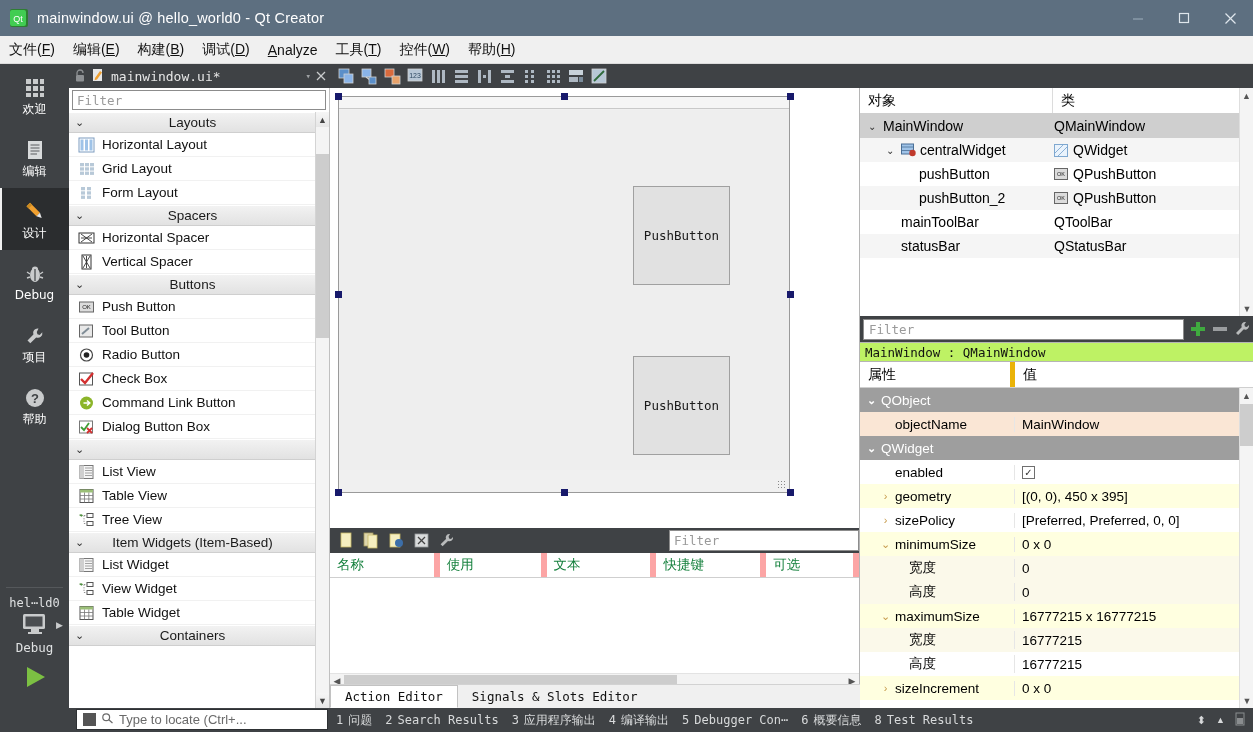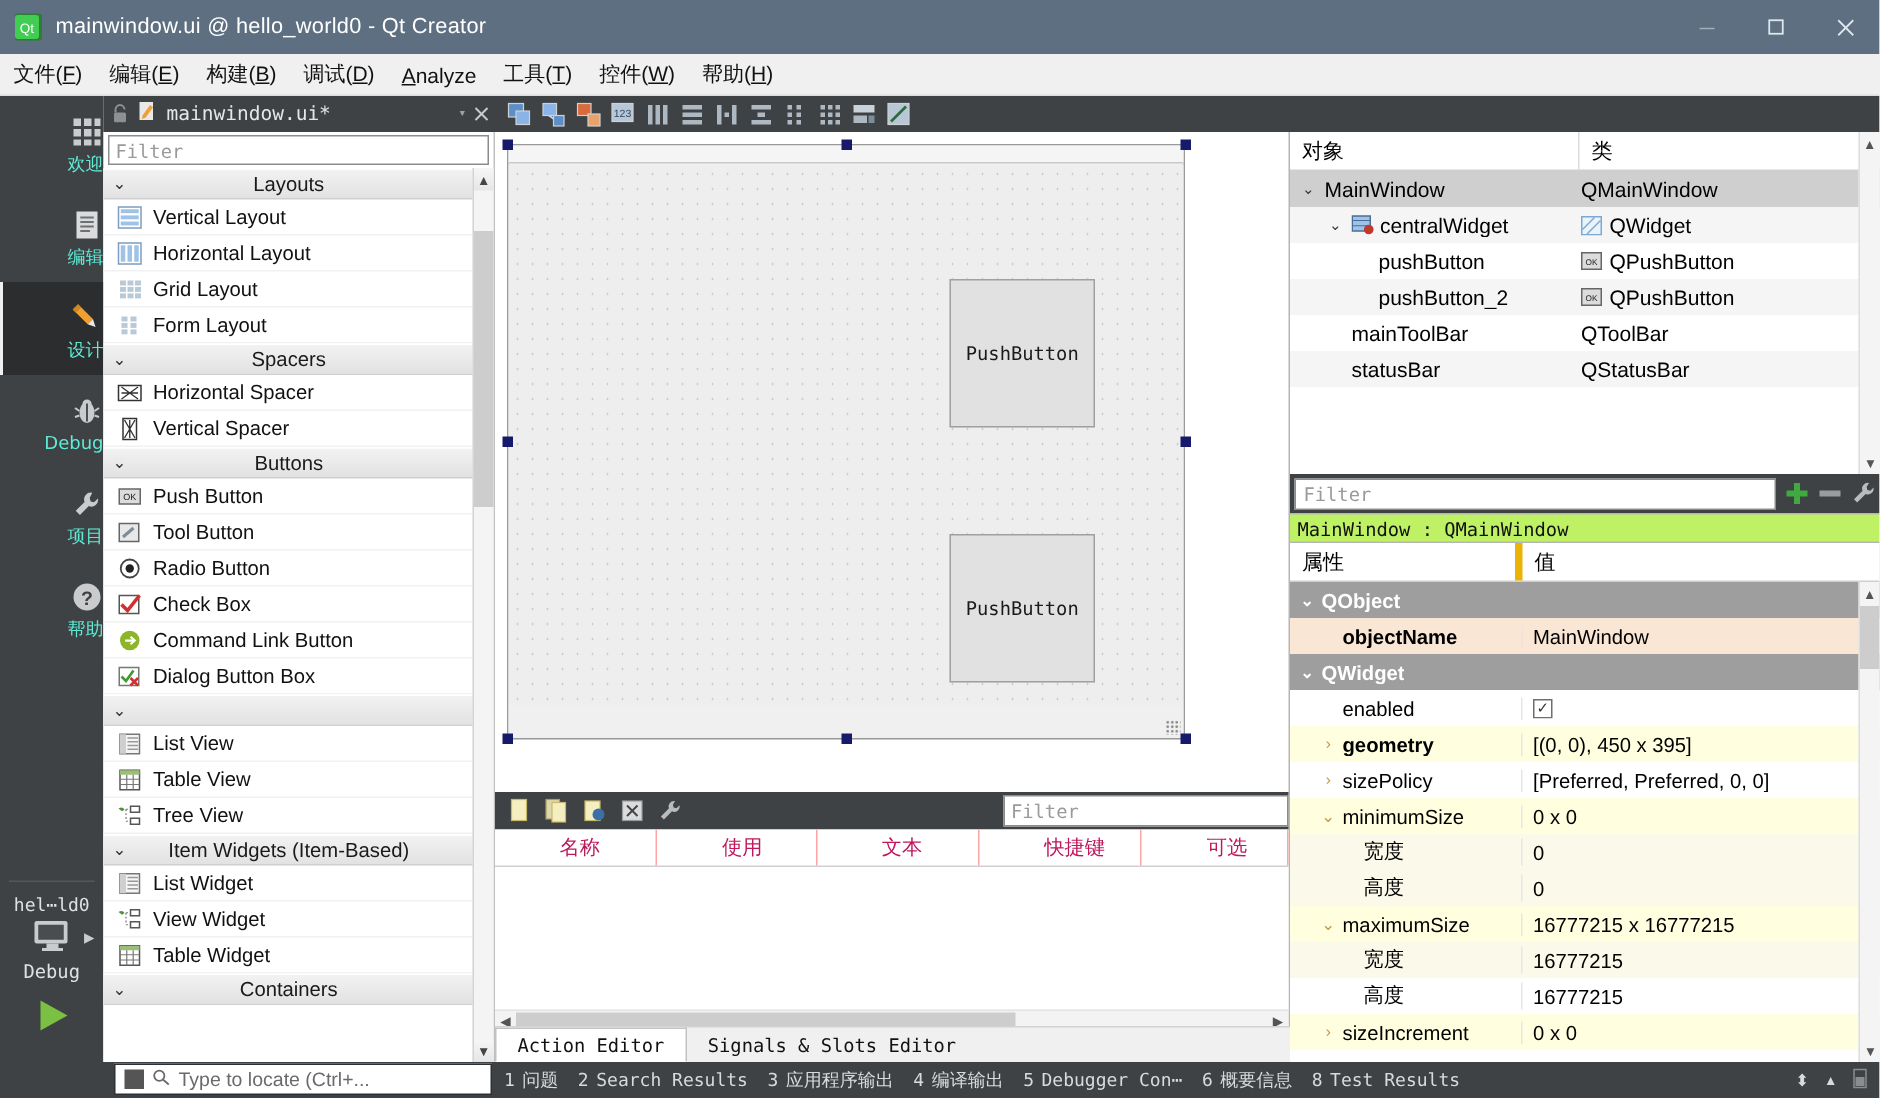--- a/index.html
+++ b/index.html
@@ -43,21 +43,21 @@
   }
   .menu-item u { text-decoration:underline; }
 
   
   .modebar {
     position:absolute; left:0; top:64px; width:69px; height:668px;
     background:#3f4245;
   }
   .mode-item {
     width:69px; height:62px; display:flex; flex-direction:column;
-    align-items:flex-end; justify-content:center; color:#5eead4;
+    align-items:center; justify-content:center; color:#ffffff;
     font-size:12px; gap:2px;
   }
   .mode-item.active { background:#2b2d2f; box-shadow: inset 2px 0 0 #f0f0f0; }
   .mode-item .mi-icon { height:26px; display:flex; align-items:center; justify-content:center; }
   .mode-item .mi-label { font-family:"DejaVu Sans", sans-serif; font-size:12px; line-height:13px; }
   .mode-sep { height:1px; background:#55585b; margin:4px 6px; }
 
   .kit-block { position:absolute; left:0; top:519px; width:69px; }
   .kit-name {
     text-align:center; color:#dfe1e2; font-family:"DejaVu Sans Mono", monospace;
@@ -138,23 +138,22 @@
   .actioneditor { position:absolute; left:330px; top:528px; width:530px; height:180px; background:#fff;
                   border-right:1px solid #b5b5b5; }
   .ae-toolbar { height:25px; background:#3f4245; display:flex; align-items:center; gap:7px; padding-left:7px; }
   .ae-filter {
     margin-left:auto; margin-right:0; width:190px; height:21px; background:#fff; border:1px solid #8c8c8c;
     display:flex; align-items:center; padding:0 4px;
     font-family:"DejaVu Sans Mono", monospace; font-size:12.5px; color:#9a9a9a;
   }
   .ae-head { height:25px; display:flex; border-bottom:1px solid #cfcfcf; background:#fff; }
   .ae-head div {
-    display:flex; align-items:center; padding-left:7px; font-size:13.5px; color:#be185d;
-    border-right:1px solid #fca5a5;
-    margin-left:36px;
+    display:flex; align-items:center; padding-left:7px; font-size:13.5px; color:#15803d;
+    border-right:6px solid #fca5a5;
   }
   .ae-body { height:95px; background:#fff; }
   .ae-hscroll { height:14px; background:#f3f3f3; display:flex; align-items:center; border-top:1px solid #e3e3e3; }
   .ae-hscroll .arw { width:14px; text-align:center; font-size:9px; color:#555; }
   .ae-hscroll .thumb { height:12px; background:#cdcdcd; width:63%; }
   .ae-tabs { position:absolute; bottom:0; left:0; width:530px; height:24px; background:#f0f0f0;
              display:flex; align-items:flex-end; border-top:1px solid #d2d2d2; }
   .ae-tab { height:23px; padding:0 14px; display:flex; align-items:center;
             font-family:"DejaVu Sans Mono", monospace; font-size:12.5px; color:#111; }
   .ae-tab.active { background:#fff; border:1px solid #c2c2c2; border-bottom:1px solid #fff; }
@@ -192,21 +191,21 @@
                border-right:1px solid #e6e6e6; overflow:hidden; white-space:nowrap; }
   .pe-row .v { flex:1; padding-left:7px; overflow:hidden; white-space:nowrap; display:flex; align-items:center; }
   .pe-row.group { background:#9e9e9e; color:#fff; font-weight:bold; }
   .pe-row.group .k { border-right:0; width:auto; }
   .pe-row.y0 { background:#ffffe0; }
   .pe-row.y1 { background:#fbf9ea; }
   .pe-row.peach { background:#fae6d5; }
   .pe-row.white { background:#fff; }
   .pe-row .chev { width:11px; color:#c69a4a; font-size:11px; display:inline-flex; justify-content:center; }
   .pe-row .chev.dk { color:#444; }
-  .bold { font-weight:bold; }
+  .bold { font-weight:normal; }
   .cb { width:13px; height:13px; border:1px solid #6f6f6f; background:#fff;
         display:inline-flex; align-items:center; justify-content:center; color:#333; font-size:10px; }
   .pe-scroll { position:absolute; right:0; top:72px; width:14px; height:320px; background:#f4f4f4;
                border-left:1px solid #dedede; }
   .pe-scroll .a { height:15px; display:flex; align-items:center; justify-content:center; font-size:9px; color:#555; }
   .pe-scroll .a.bot { position:absolute; bottom:0; width:14px; }
   .pe-scroll .thumb { position:absolute; top:16px; left:0; width:13px; height:42px; background:#cdcdcd; }
 
   
   .statusbar { position:absolute; left:0; bottom:0; width:1253px; height:24px; background:#3f4245;
@@ -506,33 +505,20 @@
     <div class="wb-list" id="wb-list">
         <div class="wb-cat">
           <span class="chev">⌄</span>
           <span class="cat-label">Layouts</span>
         </div>
         <div class="wb-row">
           <span class="ic">
             <svg width="17" height="16" viewBox="0 0 17 16">
               <rect x="1" y="1" width="15" height="14" fill="#fff" stroke="#7d9cc0"></rect>
               <g fill="#9fc3e8">
-                <rect x="2.5" y="2.5" width="12" height="2.6"></rect>
-                <rect x="2.5" y="6.6" width="12" height="2.6"></rect>
-                <rect x="2.5" y="10.7" width="12" height="2.6"></rect>
-              </g>
-            </svg>
-          </span>
-          <span>Vertical Layout</span>
-        </div>
-        <div class="wb-row">
-          <span class="ic">
-            <svg width="17" height="16" viewBox="0 0 17 16">
-              <rect x="1" y="1" width="15" height="14" fill="#fff" stroke="#7d9cc0"></rect>
-              <g fill="#9fc3e8">
                 <rect x="2.5" y="2.5" width="3" height="11"></rect>
                 <rect x="7" y="2.5" width="3" height="11"></rect>
                 <rect x="11.5" y="2.5" width="3" height="11"></rect>
               </g>
             </svg>
           </span>
           <span>Horizontal Layout</span>
         </div>
         <div class="wb-row">
           <span class="ic">

